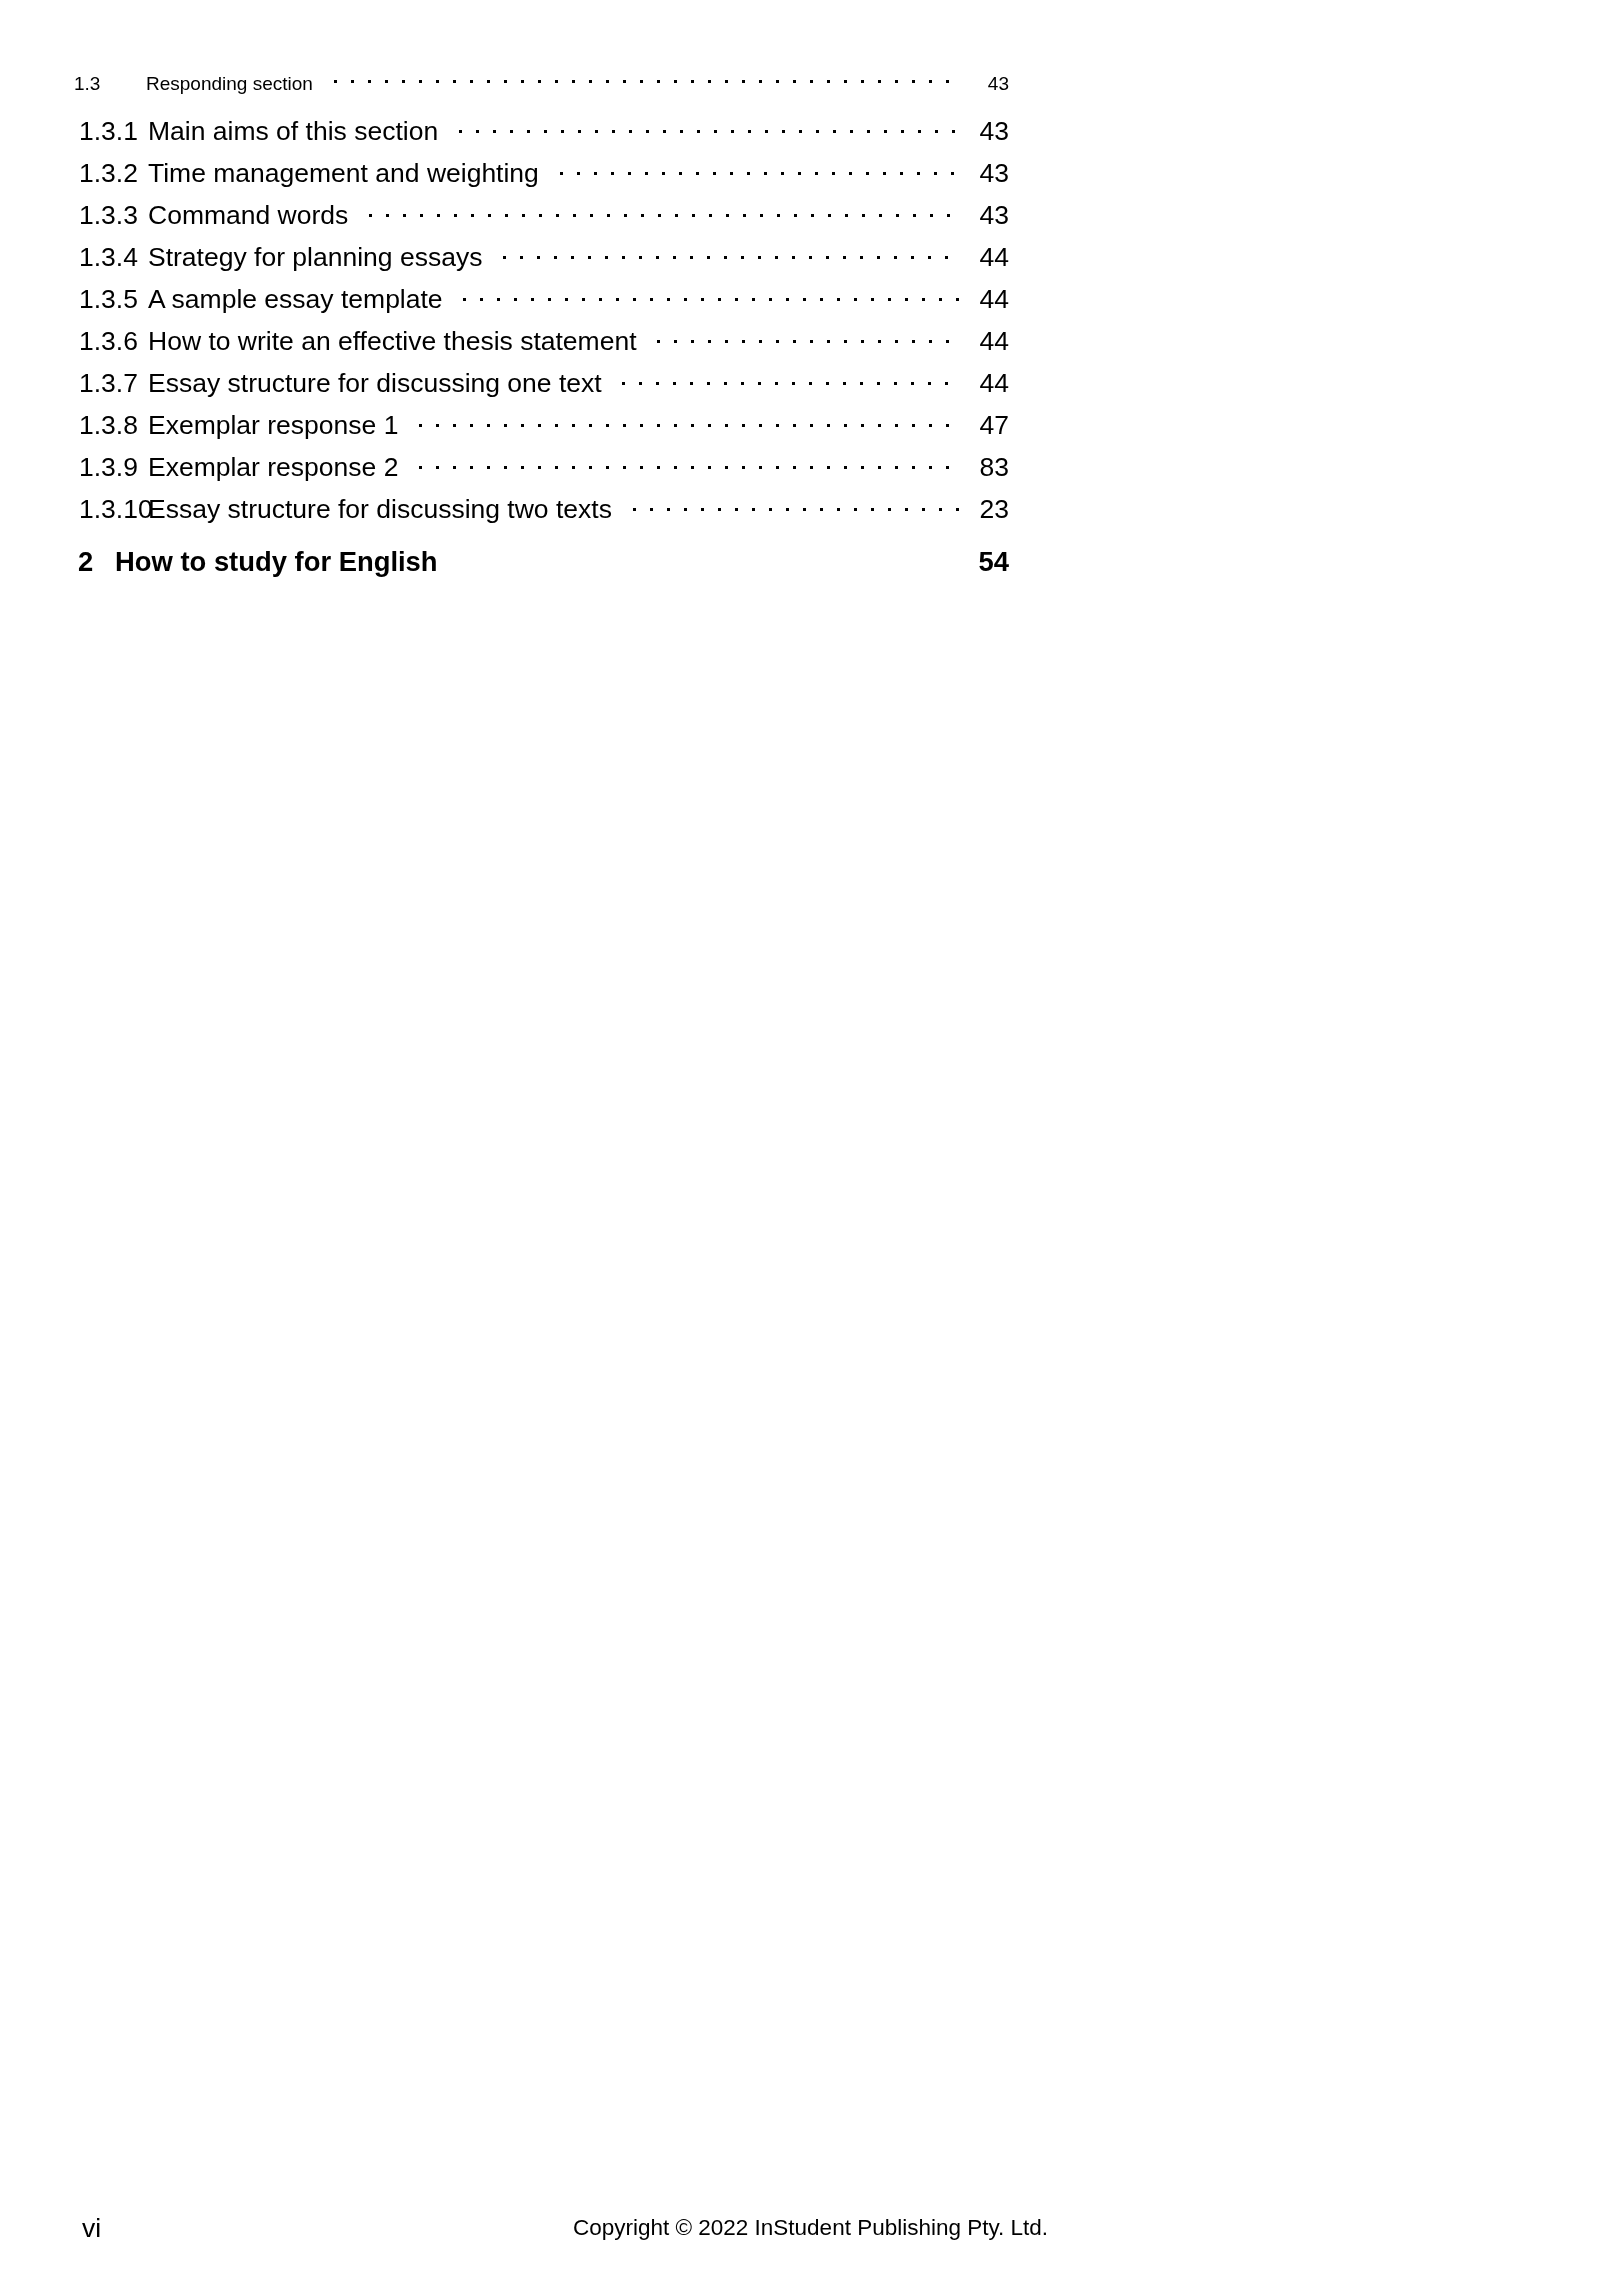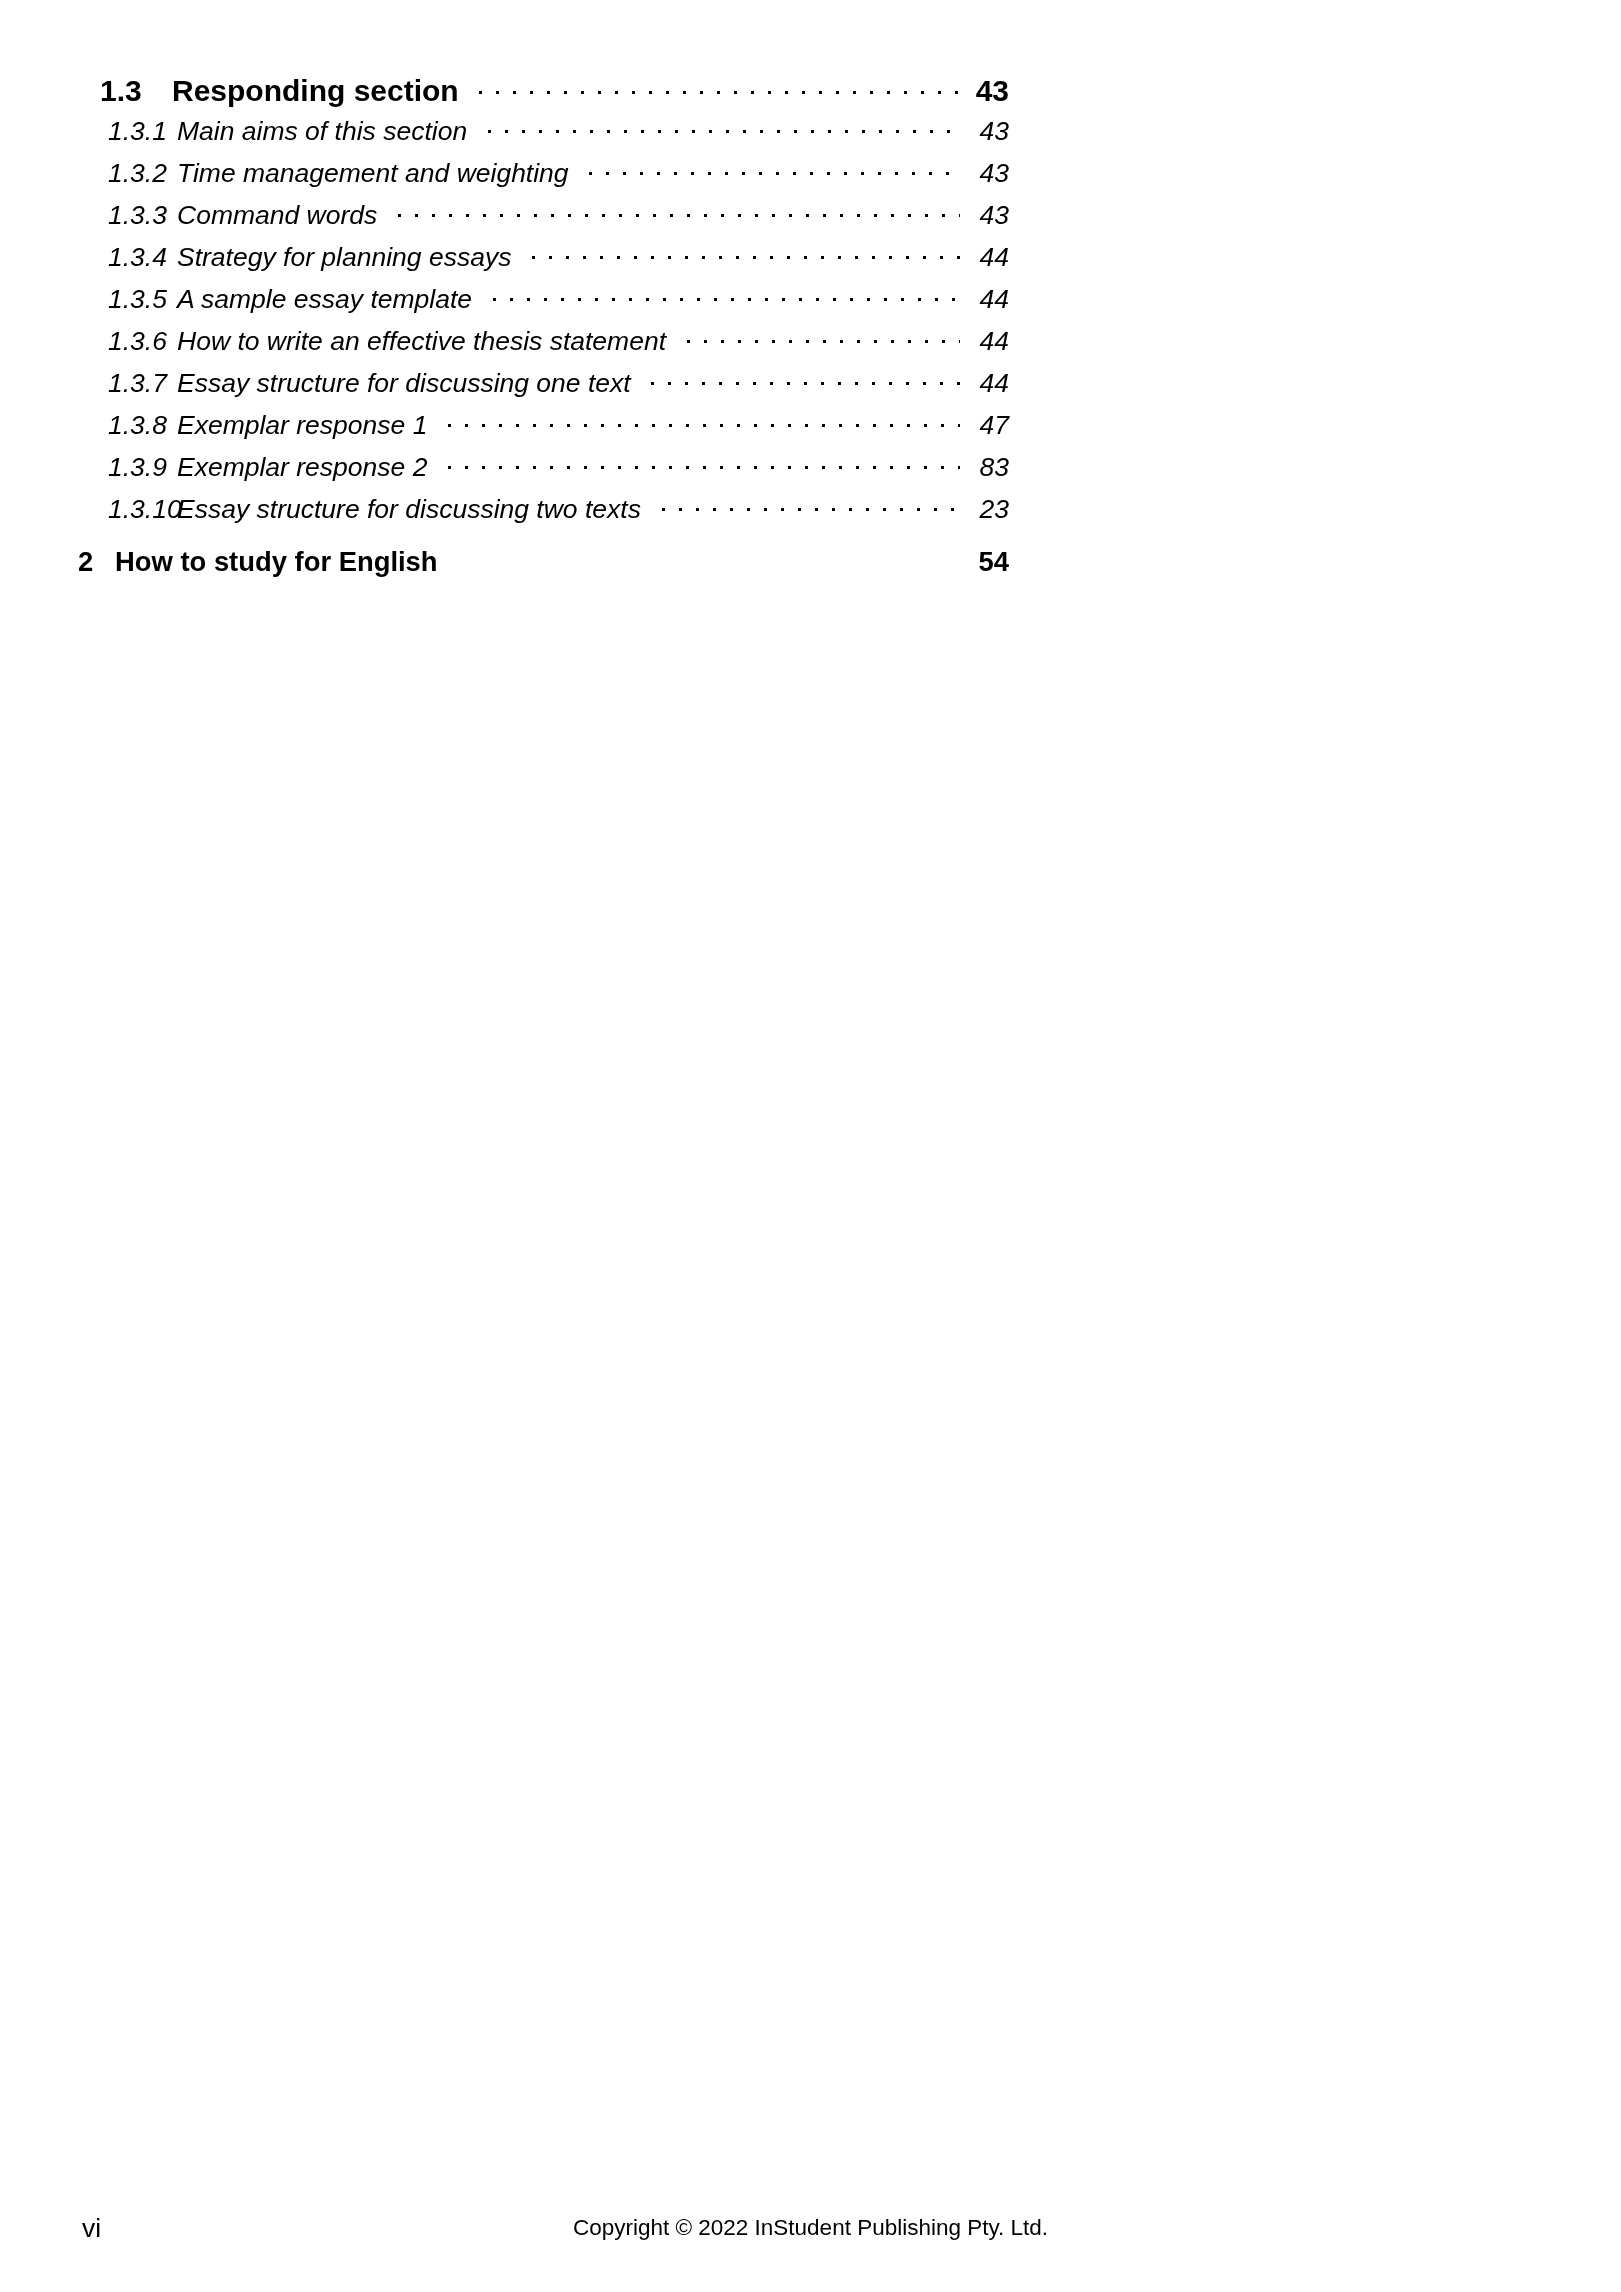--- a/index.html
+++ b/index.html
@@ -35,25 +35,25 @@
   .toc-row {
     display: flex;
     align-items: baseline;
     width: 1621px;
     box-sizing: border-box;
     padding-right: 612px;   
     height: 42px;
   }
 
   
-  .lvl2 { padding-left: 100px; font-size: 30px; font-weight: bold; }
+  .lvl2 { padding-left: 74px; font-size: 19px; }
   .lvl2 .num   { width: 72px; flex: 0 0 72px; }
 
   
-  .lvl3 { padding-left: 108px; font-size: 26.5px; font-style: italic; }
+  .lvl3 { padding-left: 79px; font-size: 26.5px; }
   .lvl3 .num   { width: 69px; flex: 0 0 69px; }
 
   
   .lvl1 {
     padding-left: 78px;
     font-size: 27.4px;
     font-weight: bold;
     height: 49px;
     margin-top: 12.7px;
   }

